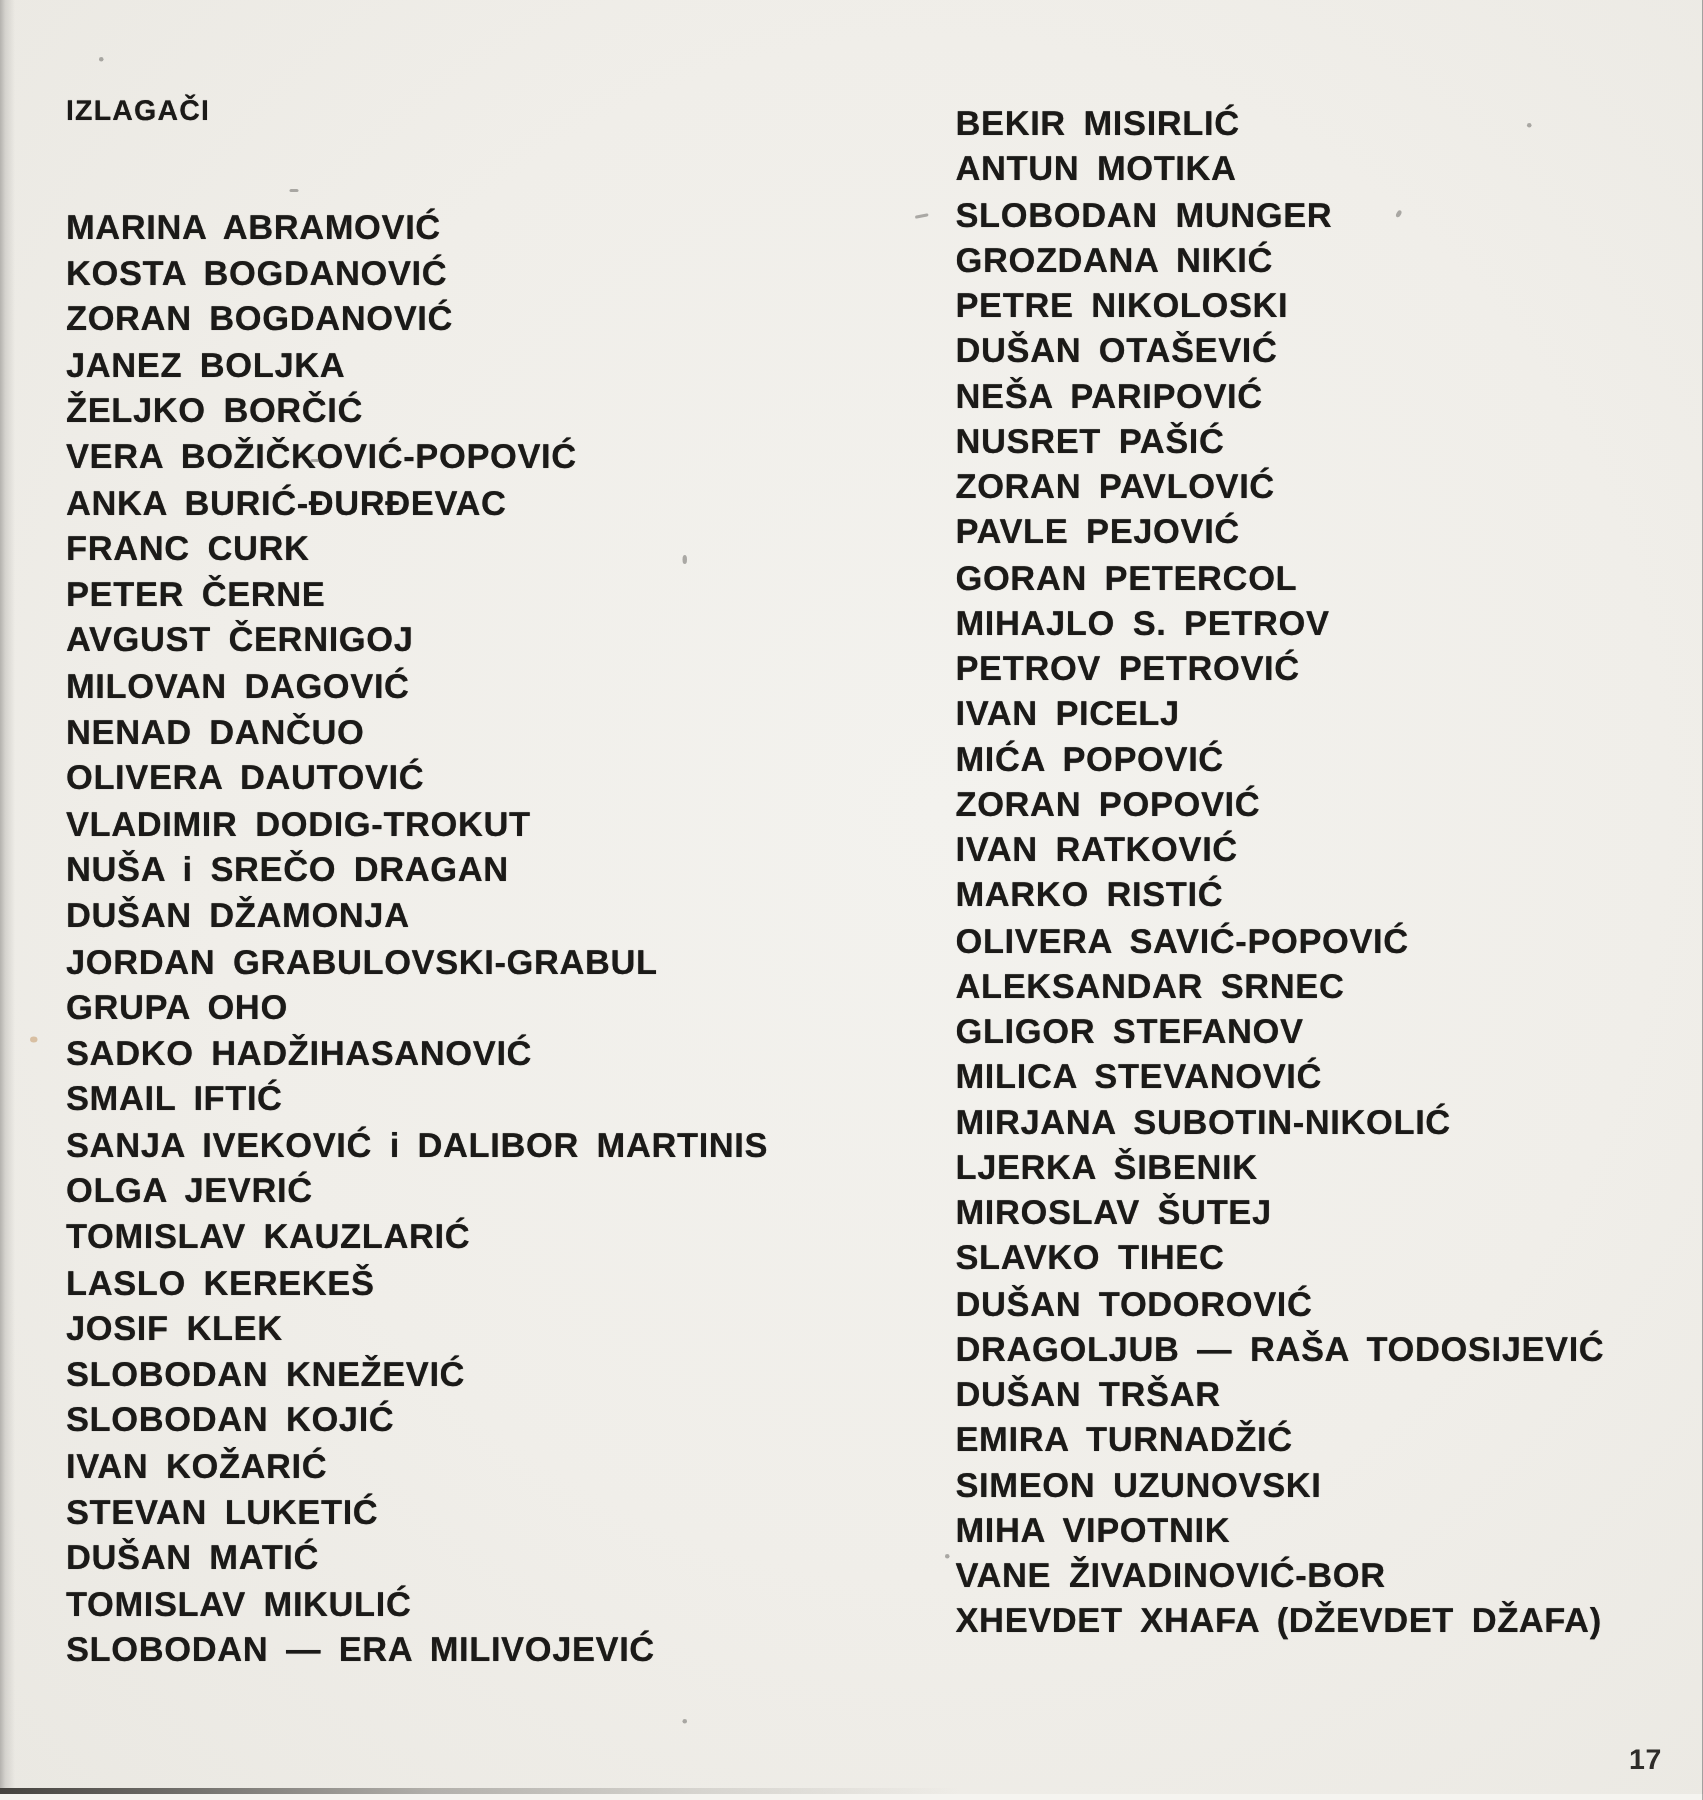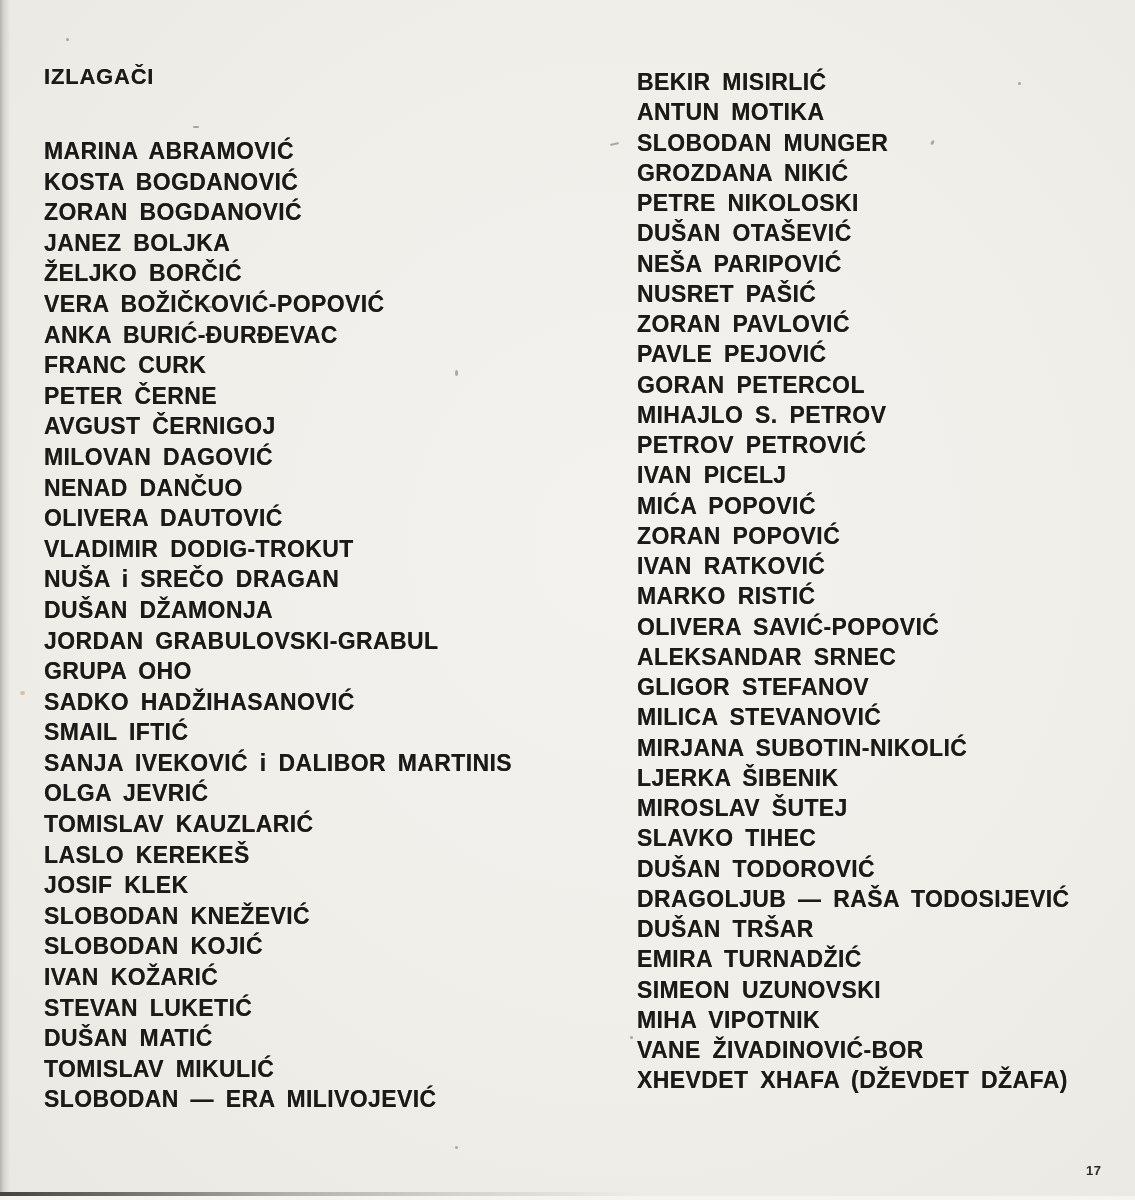--- a/index.html
+++ b/index.html
@@ -9,21 +9,21 @@
     height: 1200px;
     margin: 0 auto;
     background: radial-gradient(ellipse at 55% 45%, #f3f2ee 0%, var(--paper, #f0eee9) 55%, #eae8e2 100%);
     overflow: hidden;
     font-family: "Liberation Sans", sans-serif;
   }
   .heading {
     position: absolute;
     left: 44px;
     top: 64px;
-    font-size: 22px;
+    font-size: 19px;
     font-weight: bold;
     letter-spacing: 0.8px;
     color: var(--ink, #1b1a18);
     text-shadow: 0 0 0.5px rgba(20,18,15,0.7);
   }
   .names {
     position: absolute;
     color: var(--ink, #1b1a18);
     font-weight: bold;
     font-size: 23px;
@@ -31,21 +31,21 @@
     word-spacing: 5px;
     white-space: nowrap;
     text-shadow: 0 0 0.5px rgba(20,18,15,0.65);
   }
   .col-left  { left: 44px;  top: 136px; line-height: 30.6px;  }
   .col-right { left: 637px; top: 67px;  line-height: 30.25px; }
   .page-number {
     position: absolute;
     left: 1086px;
     top: 1163px;
-    font-size: 13px;
+    font-size: 19px;
     font-weight: bold;
     letter-spacing: 0.5px;
     color: #2e2c29;
   }
   .binding-shadow {
     position: absolute;
     left: 0; top: 0;
     width: 10px; height: 1200px;
     background: linear-gradient(to right, #b4b2ae 0%, #d4d2cd 35%, rgba(212,210,205,0) 100%);
   }

